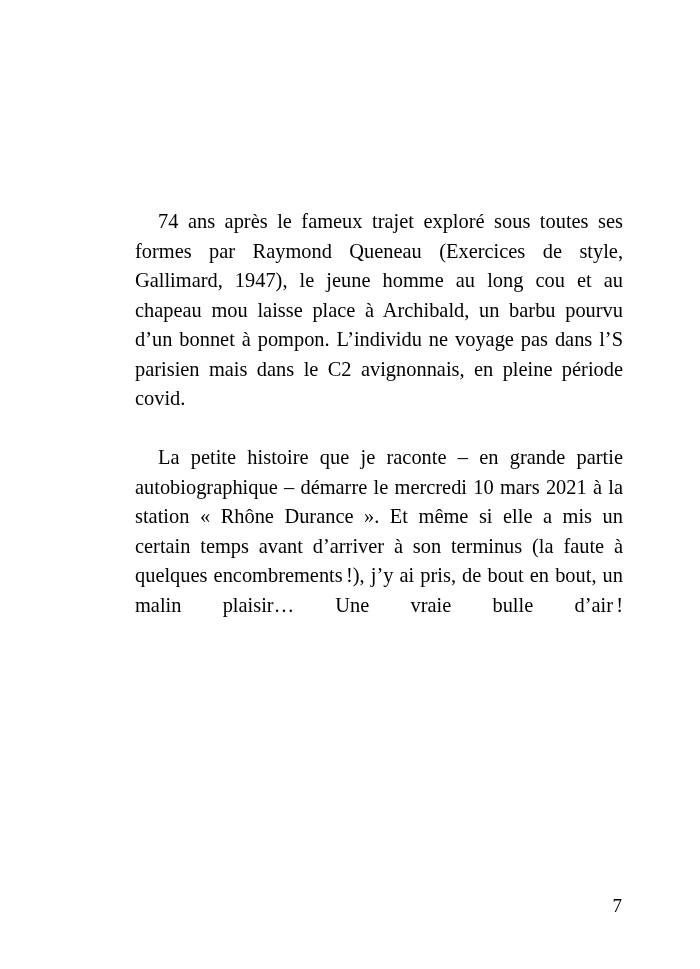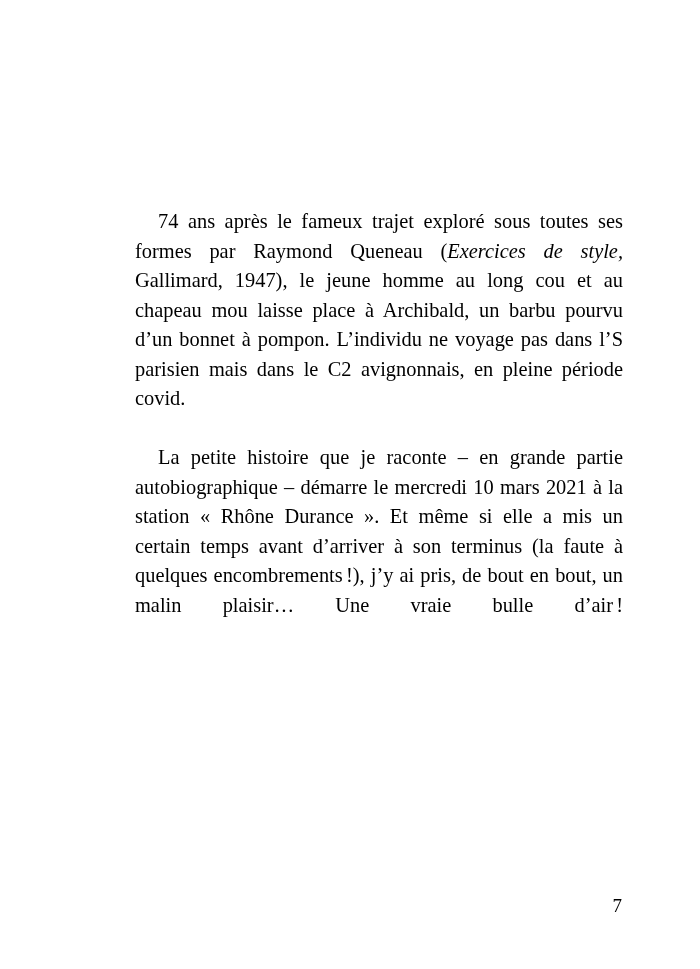--- a/index.html
+++ b/index.html
@@ -41,21 +41,20 @@
   }
 
   
   .para::after {
     content: "";
     display: inline-block;
     width: 100%;
   }
 
   .para .ital {
-    font-style: italic;
   }
 
   
   .thin {
     display: inline-block;
     width: 0.16em;
   }
 
   
   .folio {

